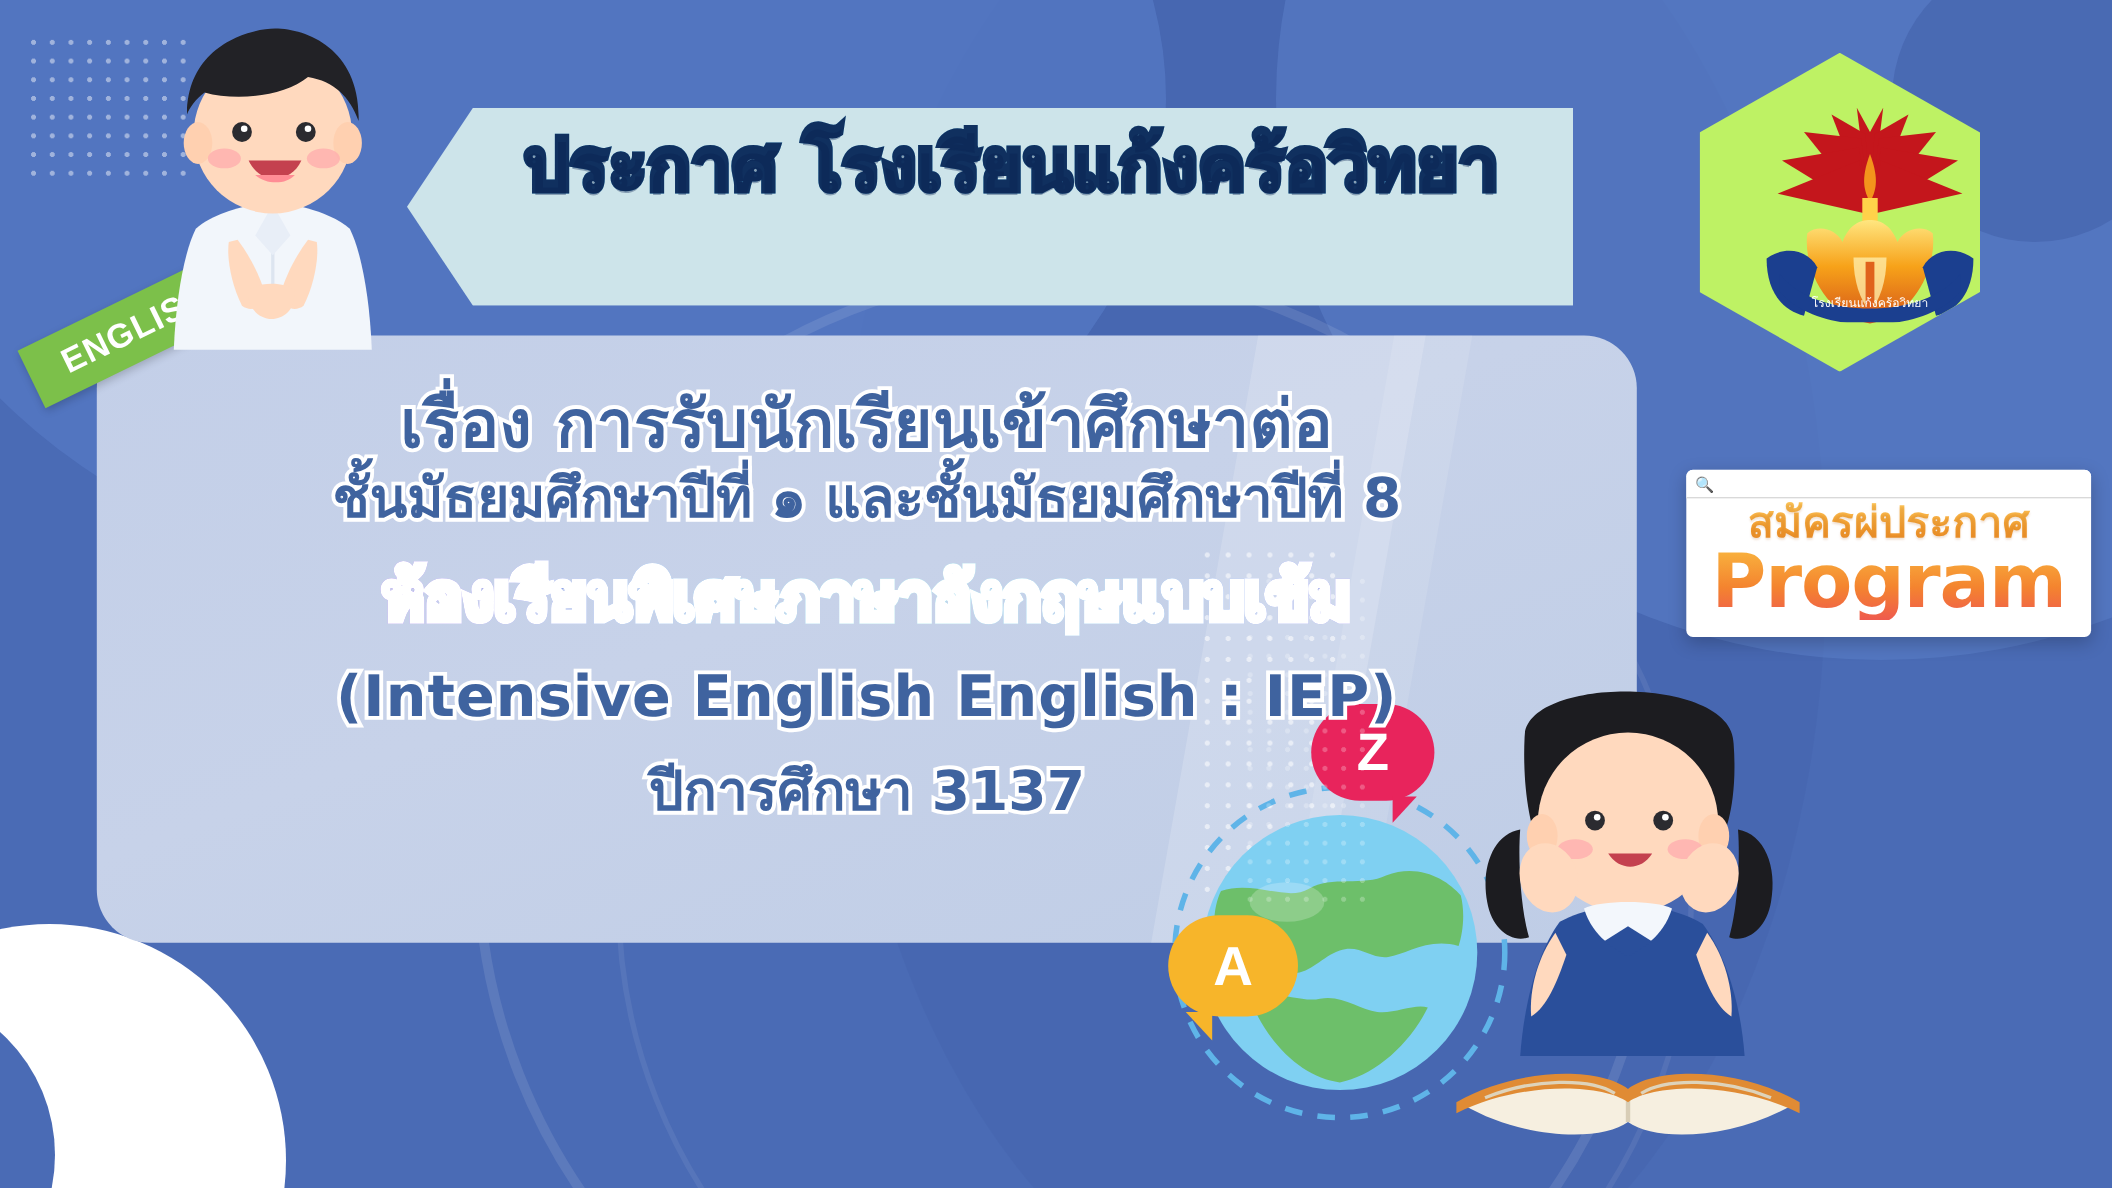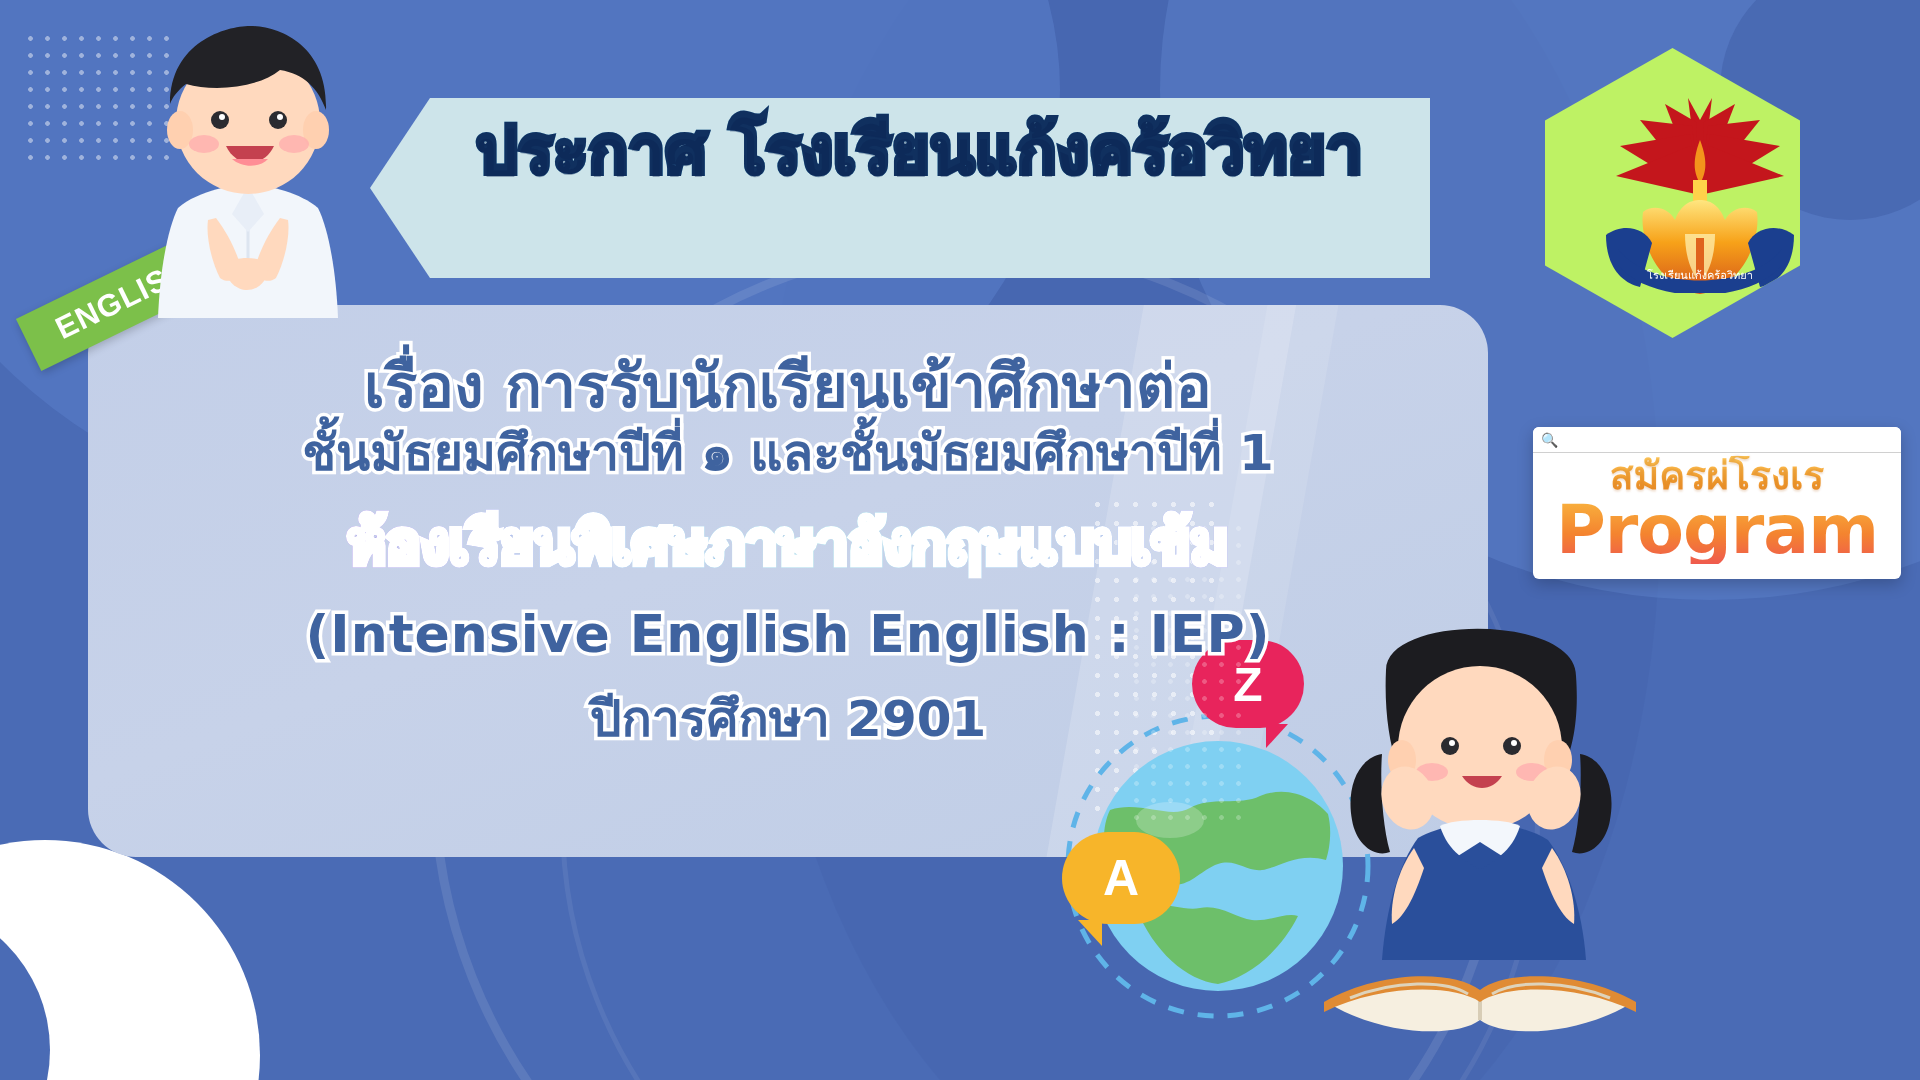--- a/index.html
+++ b/index.html
@@ -250,24 +250,24 @@
       </svg>
     </div>
   </div>
 
   <div class="card">
     <div class="card-sheen"></div>
     <div class="card-sheen2"></div>
     <div class="card-dots"></div>
     <div class="card-body">
       <div class="ln ln1">เรื่อง การรับนักเรียนเข้าศึกษาต่อ</div>
-      <div class="ln ln2">ชั้นมัธยมศึกษาปีที่ ๑ และชั้นมัธยมศึกษาปีที่ 1</div>
+      <div class="ln ln2">ชั้นมัธยมศึกษาปีที่ ๑ และชั้นมัธยมศึกษาปีที่ 8</div>
       <div class="ln-grad">ห้องเรียนพิเศษภาษาอังกฤษแบบเข้ม</div>
       <div class="ln ln3">(Intensive English English : IEP)</div>
-      <div class="ln ln4">ปีการศึกษา 2901</div>
+      <div class="ln ln4">ปีการศึกษา 3137</div>
     </div>
   </div>
 
   <div class="eng-ribbon">
     <span>ENGLISH</span>
   </div>
 
   <svg class="boy" viewBox="0 0 280 310">
     <path d="M70 190 C60 210 52 250 50 300 L230 300 C228 250 220 210 210 190 C190 172 150 166 140 166 C130 166 90 172 70 190 Z" fill="#f2f6fb"></path>
     <path d="M140 170 L140 250" stroke="#dde5f0" stroke-width="3"></path>
@@ -336,19 +336,19 @@
     <path d="M346 382 C290 350 216 350 190 370 L190 382 C216 364 290 364 346 392 Z" fill="#e08b34"></path>
     <path d="M60 378 C104 360 156 360 178 374" stroke="#ded3bb" stroke-width="3" fill="none"></path>
     <path d="M320 378 C276 360 224 360 202 374" stroke="#ded3bb" stroke-width="3" fill="none"></path>
   </svg>
 
   <div class="online-card">
     <div class="online-searchbar">
       <span class="search-glyph">🔍</span>
     </div>
     <div class="online-body">
-      <div class="online-thai">สมัครผ่โรงเร</div>
+      <div class="online-thai">สมัครผ่ประกาศ</div>
       <div class="online-en">Program</div>
     </div>
   </div>
 
   <div class="dots dots-mid"></div>
 </div>
 
 </body></html>

